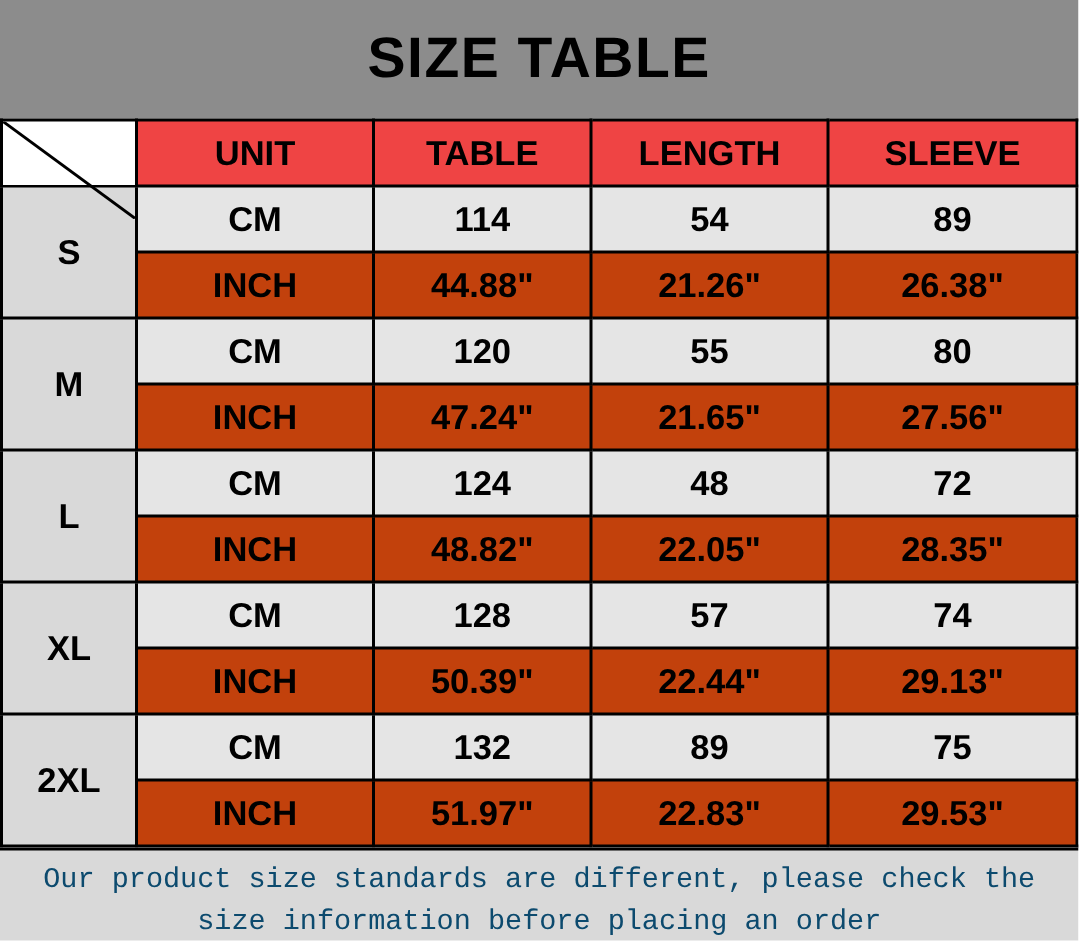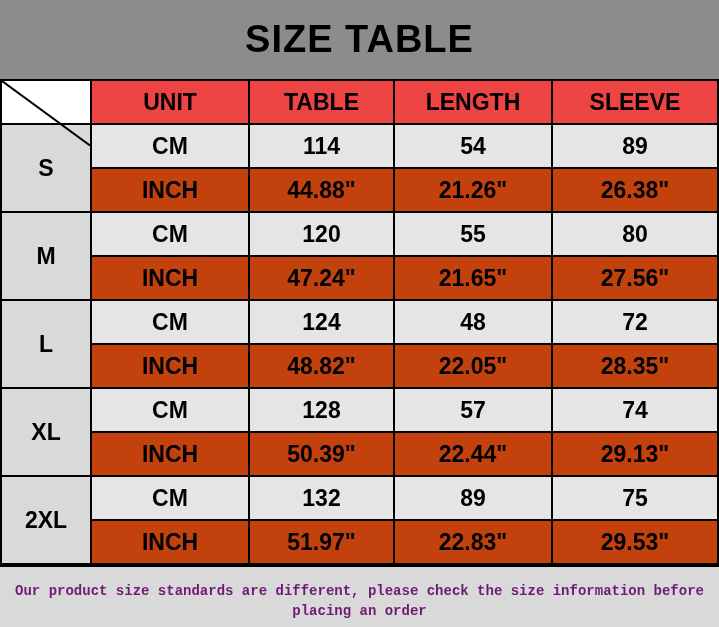--- a/index.html
+++ b/index.html
@@ -92,24 +92,24 @@
     height: 70px;
     display: flex;
     align-items: center;
     justify-content: center;
     text-align: center;
     padding: 4px 10px;
     box-sizing: border-box;
   }
   .note-text {
     font-family: "Liberation Mono", monospace;
-    font-size: 14px;
+    font-size: 19px;
     line-height: 1.45;
-    color: #701a75;
-    font-weight: bold;
+    color: #0c4a6e;
+    font-weight: normal;
   }
 </style>
 </head>
 <body>
 
 <div class="sheet">
 
   <div class="title-bar">
     <div class="title">SIZE TABLE</div>
   </div>

